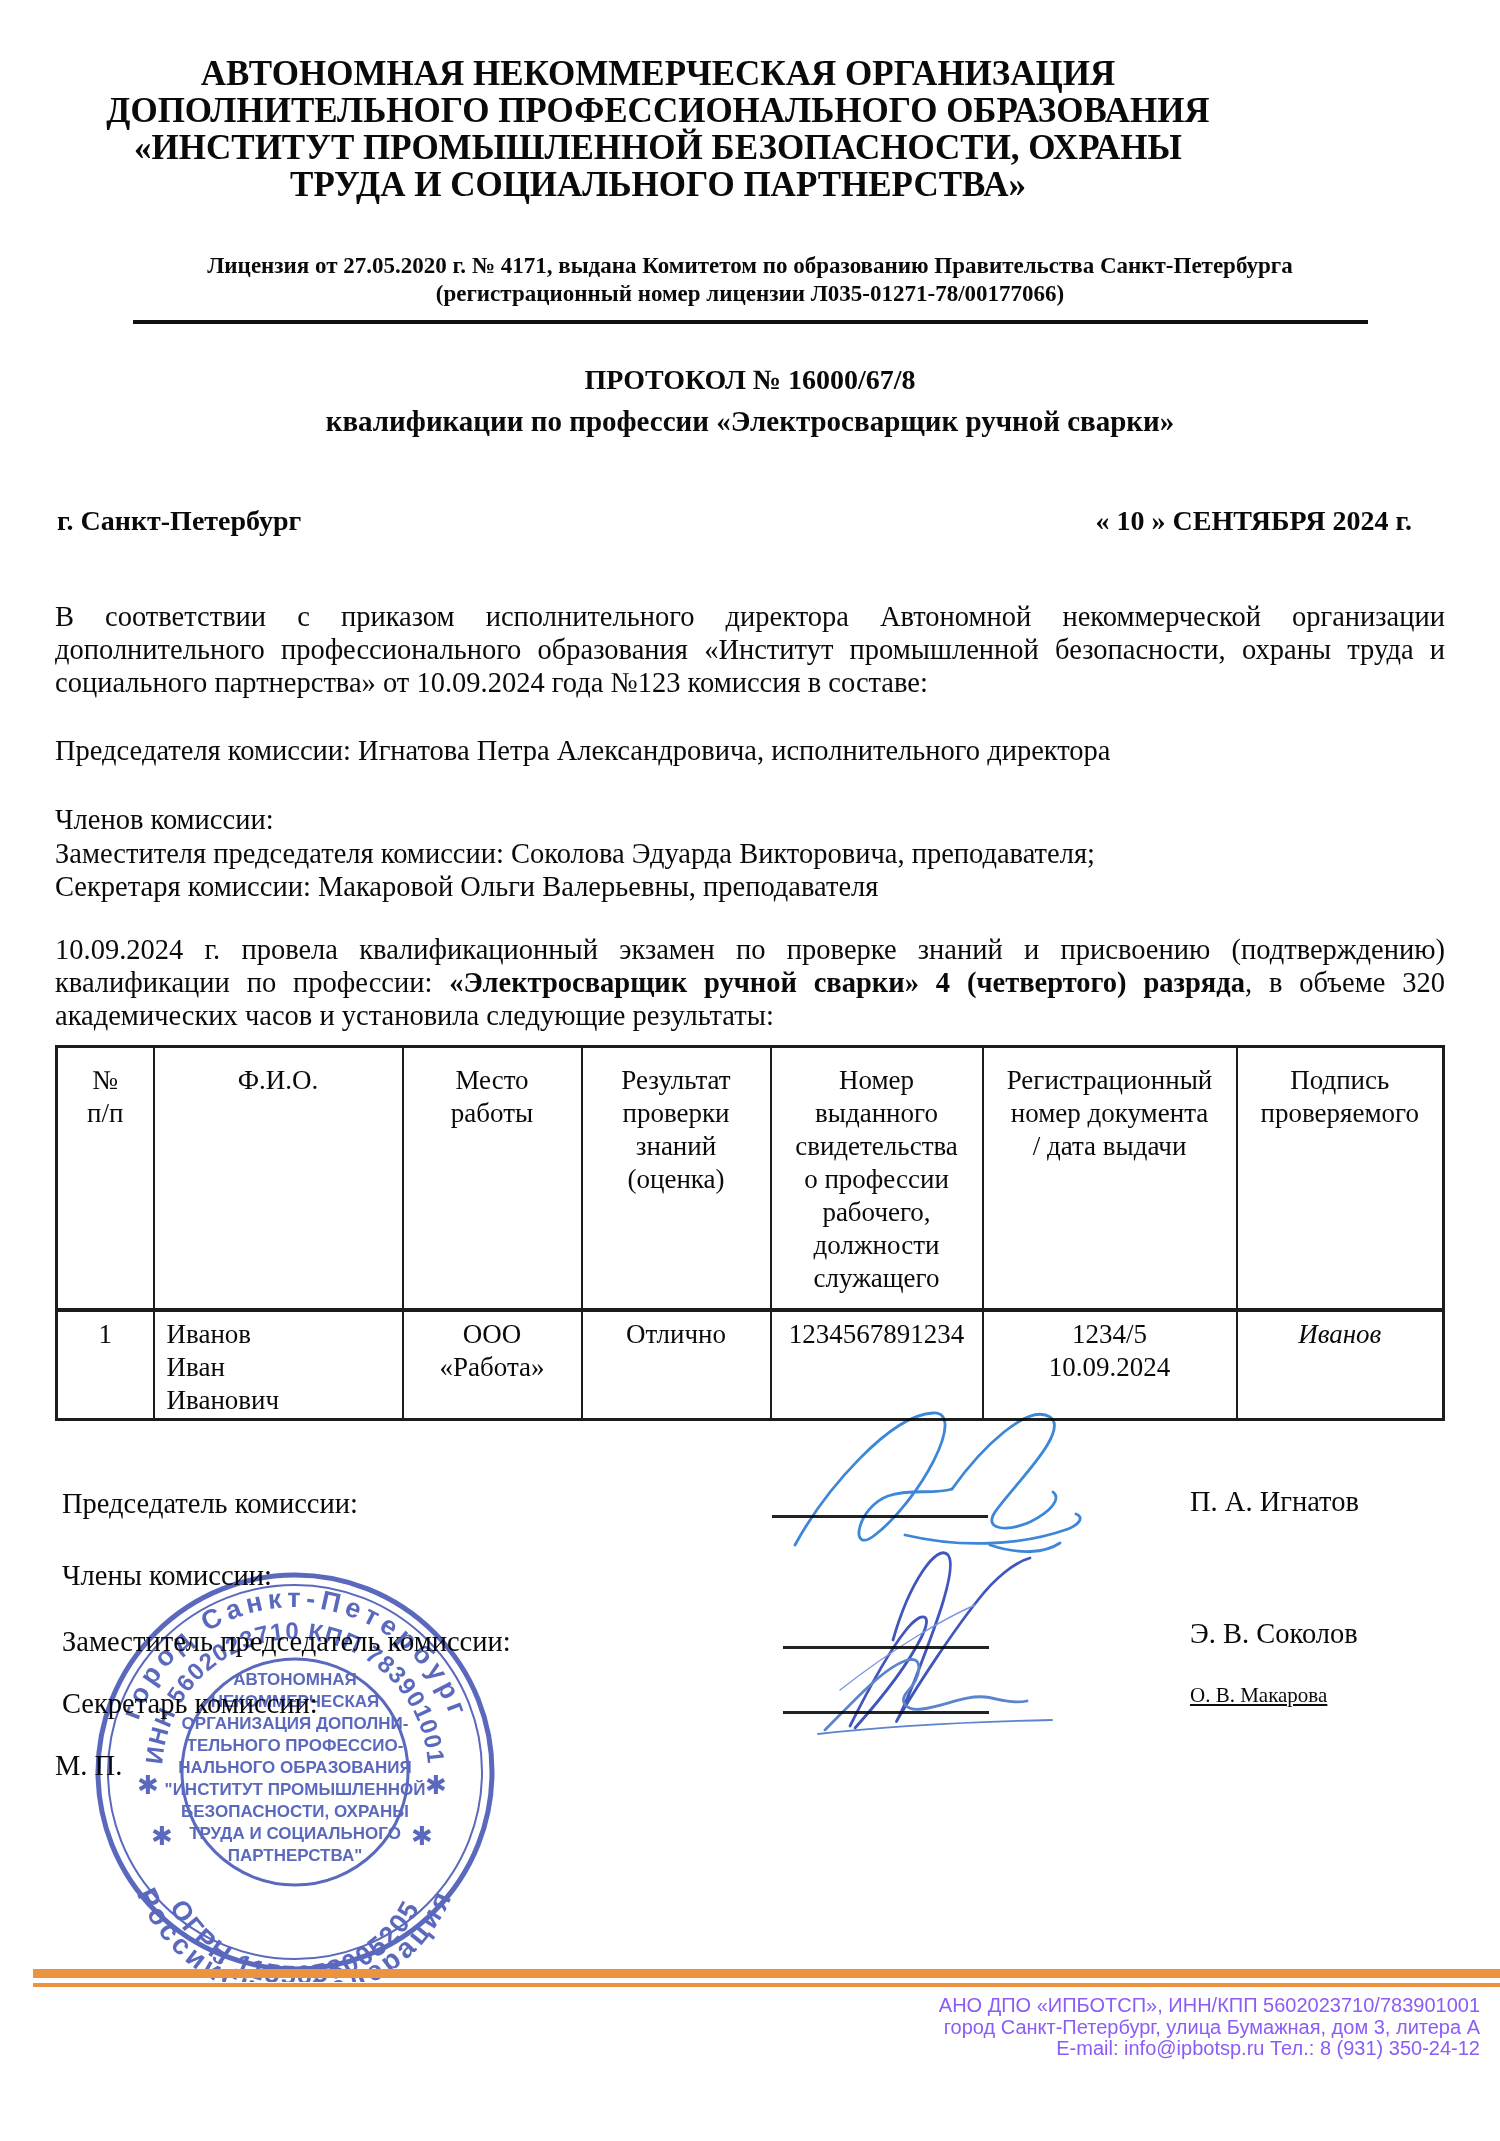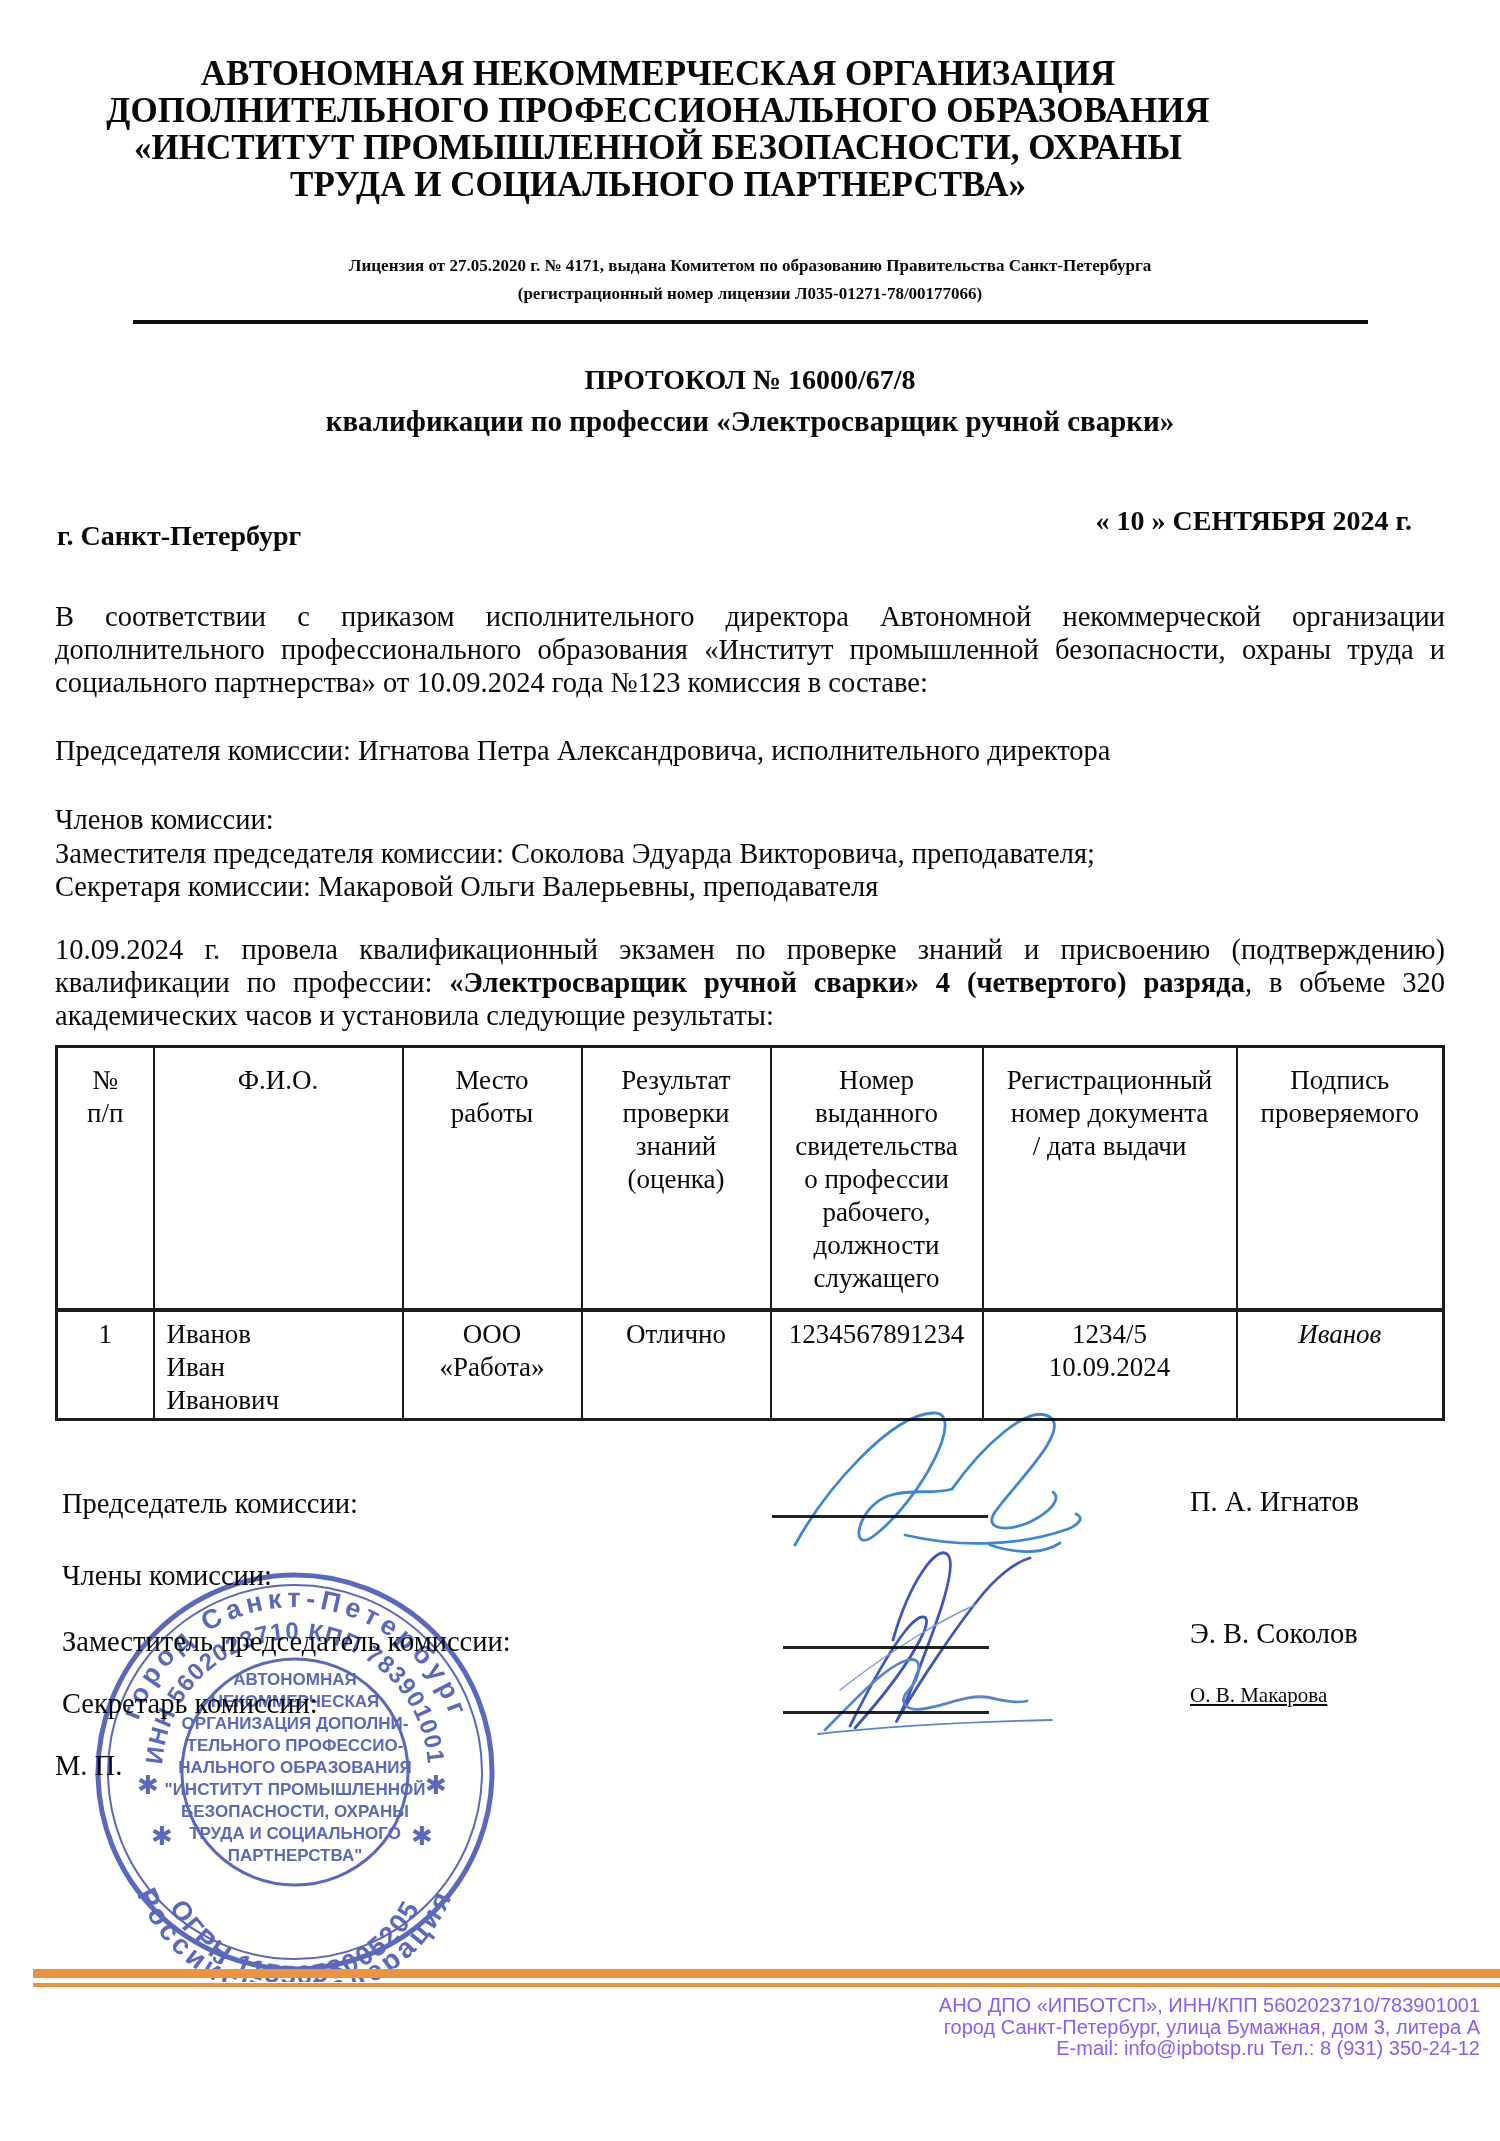--- a/index.html
+++ b/index.html
@@ -2,25 +2,25 @@
 <html lang="ru"><head>
 <meta charset="utf-8">
 <style>
   html,body{margin:0;padding:0;background:#ffffff;}
   .page{
     position:relative;width:1500px;height:2141px;background:#ffffff;overflow:hidden;
     font-family:"Liberation Serif","DejaVu Serif",serif;color:#0a0a0a;
   }
   .abs{position:absolute;}
   #org{left:0;top:55px;width:1316px;font-size:35px;line-height:37px;font-weight:bold;text-align:center;}
-  #license{left:0;top:252px;width:1500px;font-size:17px;line-height:28px;font-weight:bold;text-align:center;}
+  #license{left:0;top:252px;width:1500px;font-size:23px;line-height:28px;font-weight:bold;text-align:center;}
   #rule{left:133px;top:320px;width:1235px;height:0;border-top:4px solid #111;}
   #title{left:0;top:364px;width:1500px;font-size:28px;font-weight:bold;text-align:center;}
   #subtitle{left:0;top:404px;width:1500px;font-size:29px;line-height:35px;font-weight:bold;text-align:center;}
-  #place{left:57px;top:505px;font-size:28px;font-weight:bold;margin-top:15px;}
+  #place{left:57px;top:505px;font-size:28px;font-weight:bold;}
   #date{right:88px;top:505px;font-size:28px;font-weight:bold;}
   .para{left:55px;width:1390px;font-size:28.5px;line-height:33px;text-align:justify;}
   #para-intro{top:600px;}
   #line-chairman{left:55px;top:734px;width:1390px;font-size:28.5px;line-height:33px;}
   #line-members{left:55px;top:803px;width:1390px;font-size:28.5px;line-height:33px;}
   #line-deputy{left:55px;top:837px;width:1390px;font-size:28.5px;line-height:33px;}
   #line-secretary{left:55px;top:870px;width:1390px;font-size:28.5px;line-height:33px;}
   #para-exam{top:933px;}
   #results-table{left:55px;top:1045px;width:1390px;border-collapse:collapse;table-layout:fixed;
     font-size:27px;line-height:33px;}

